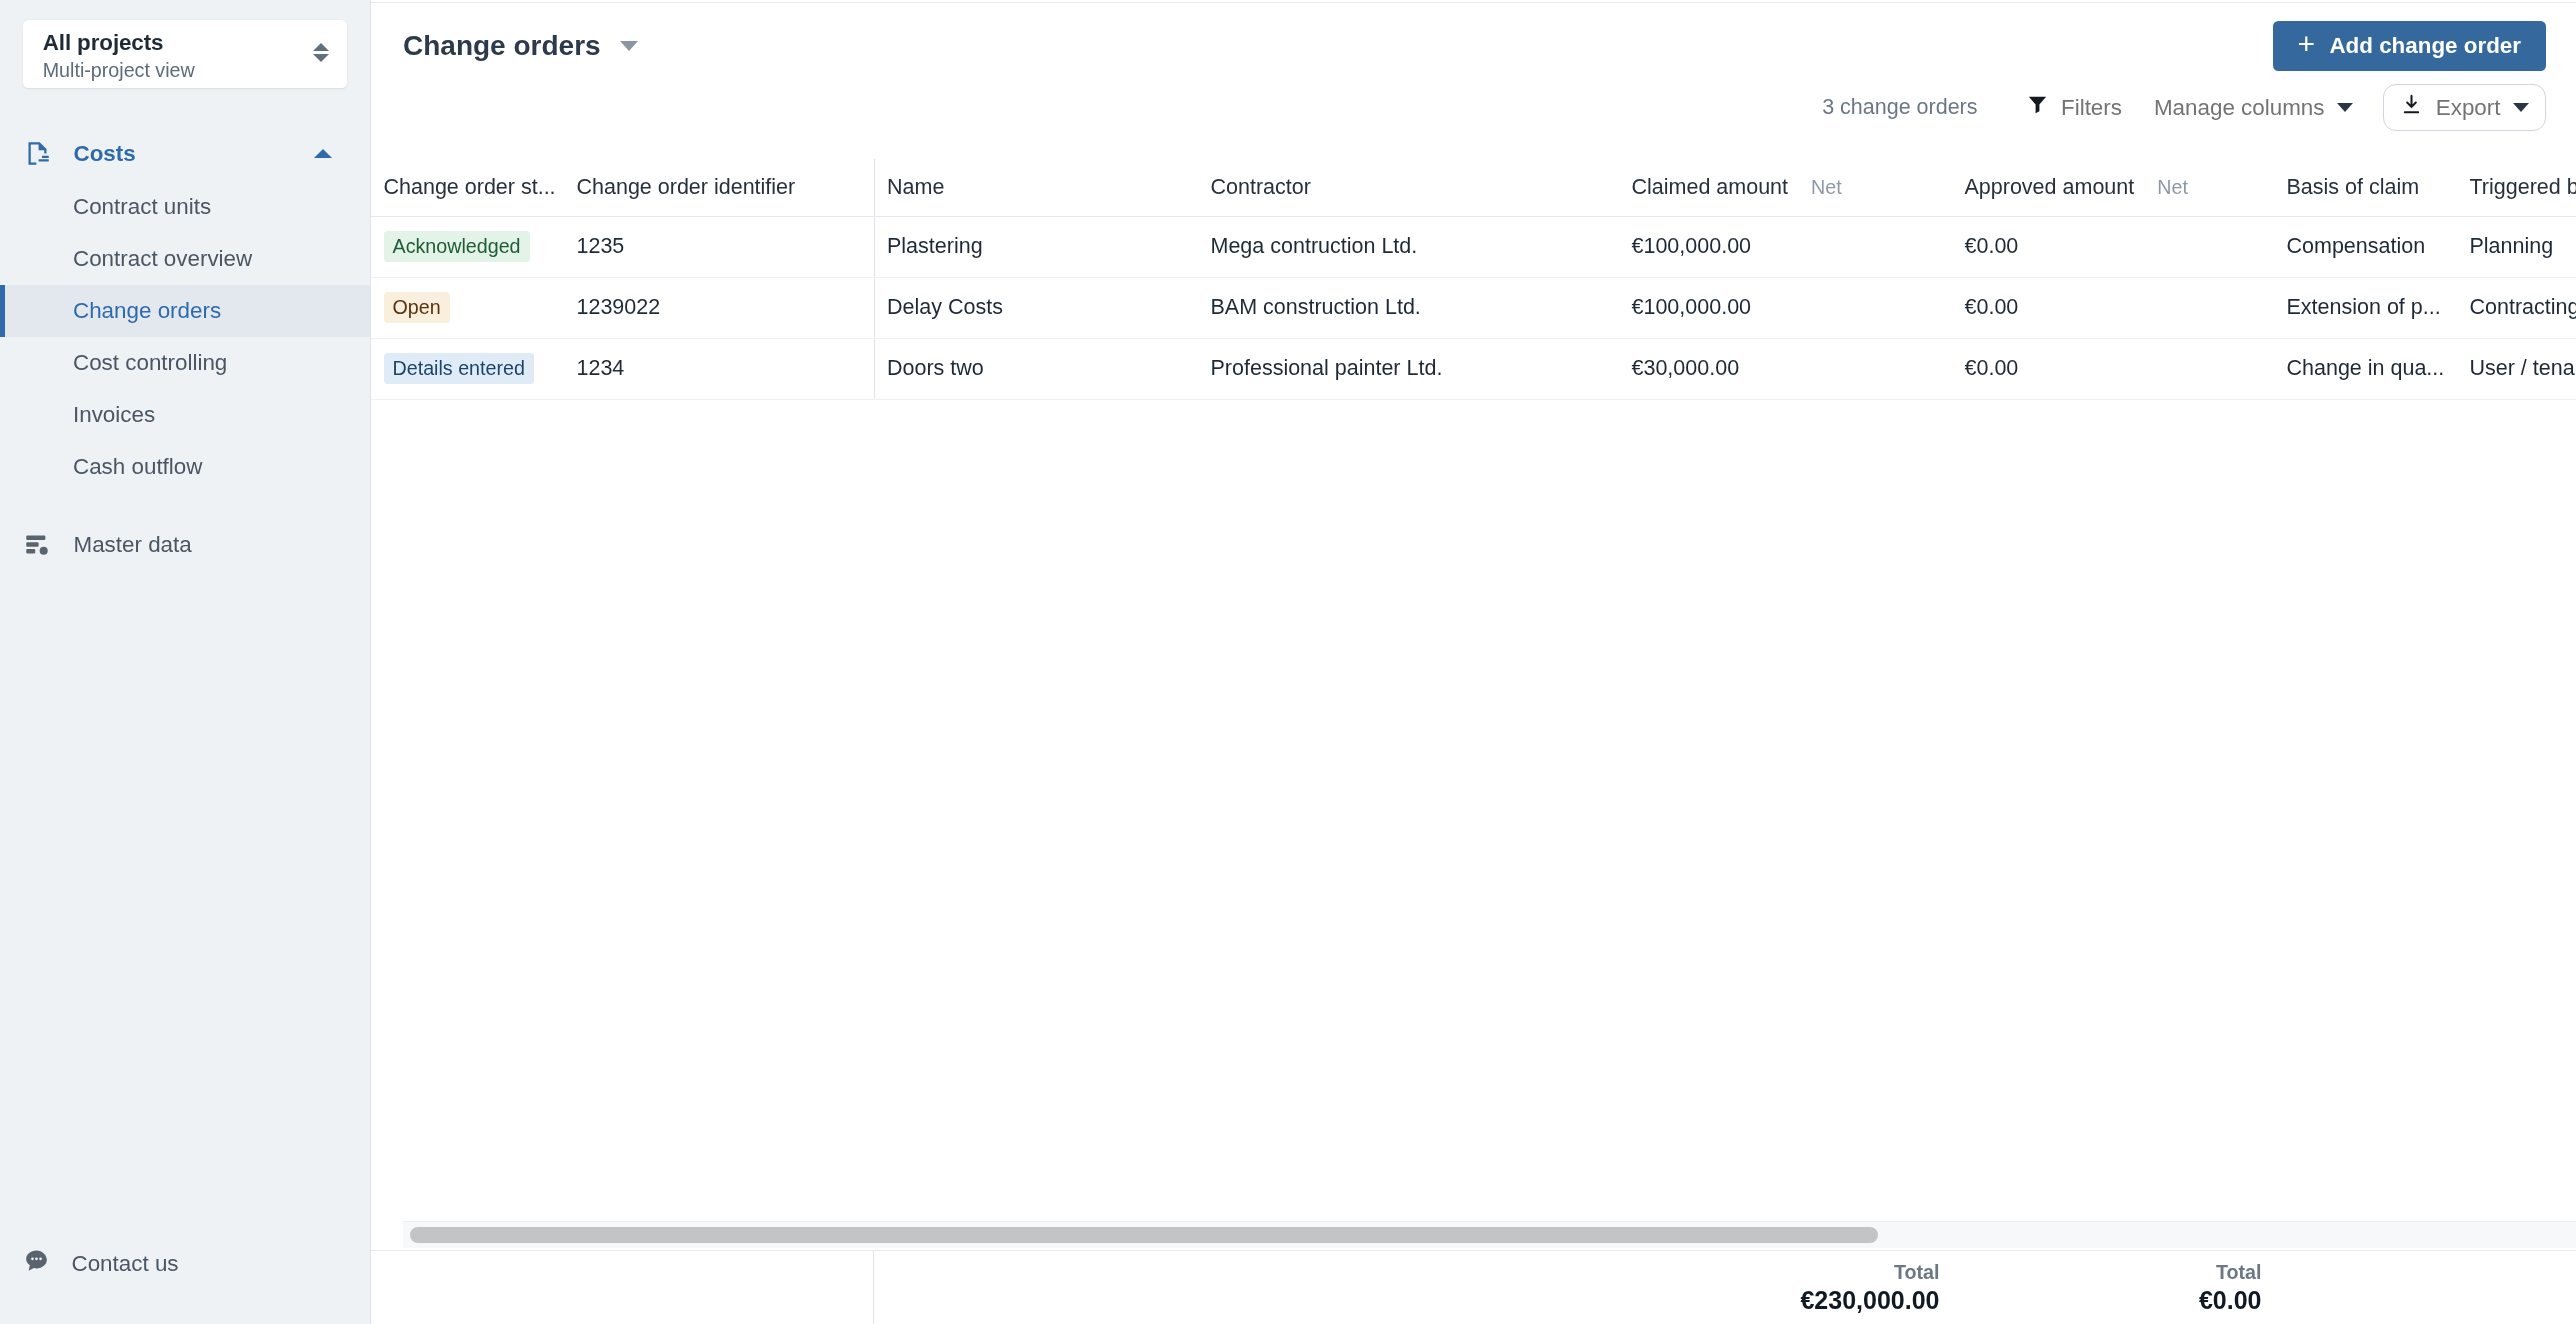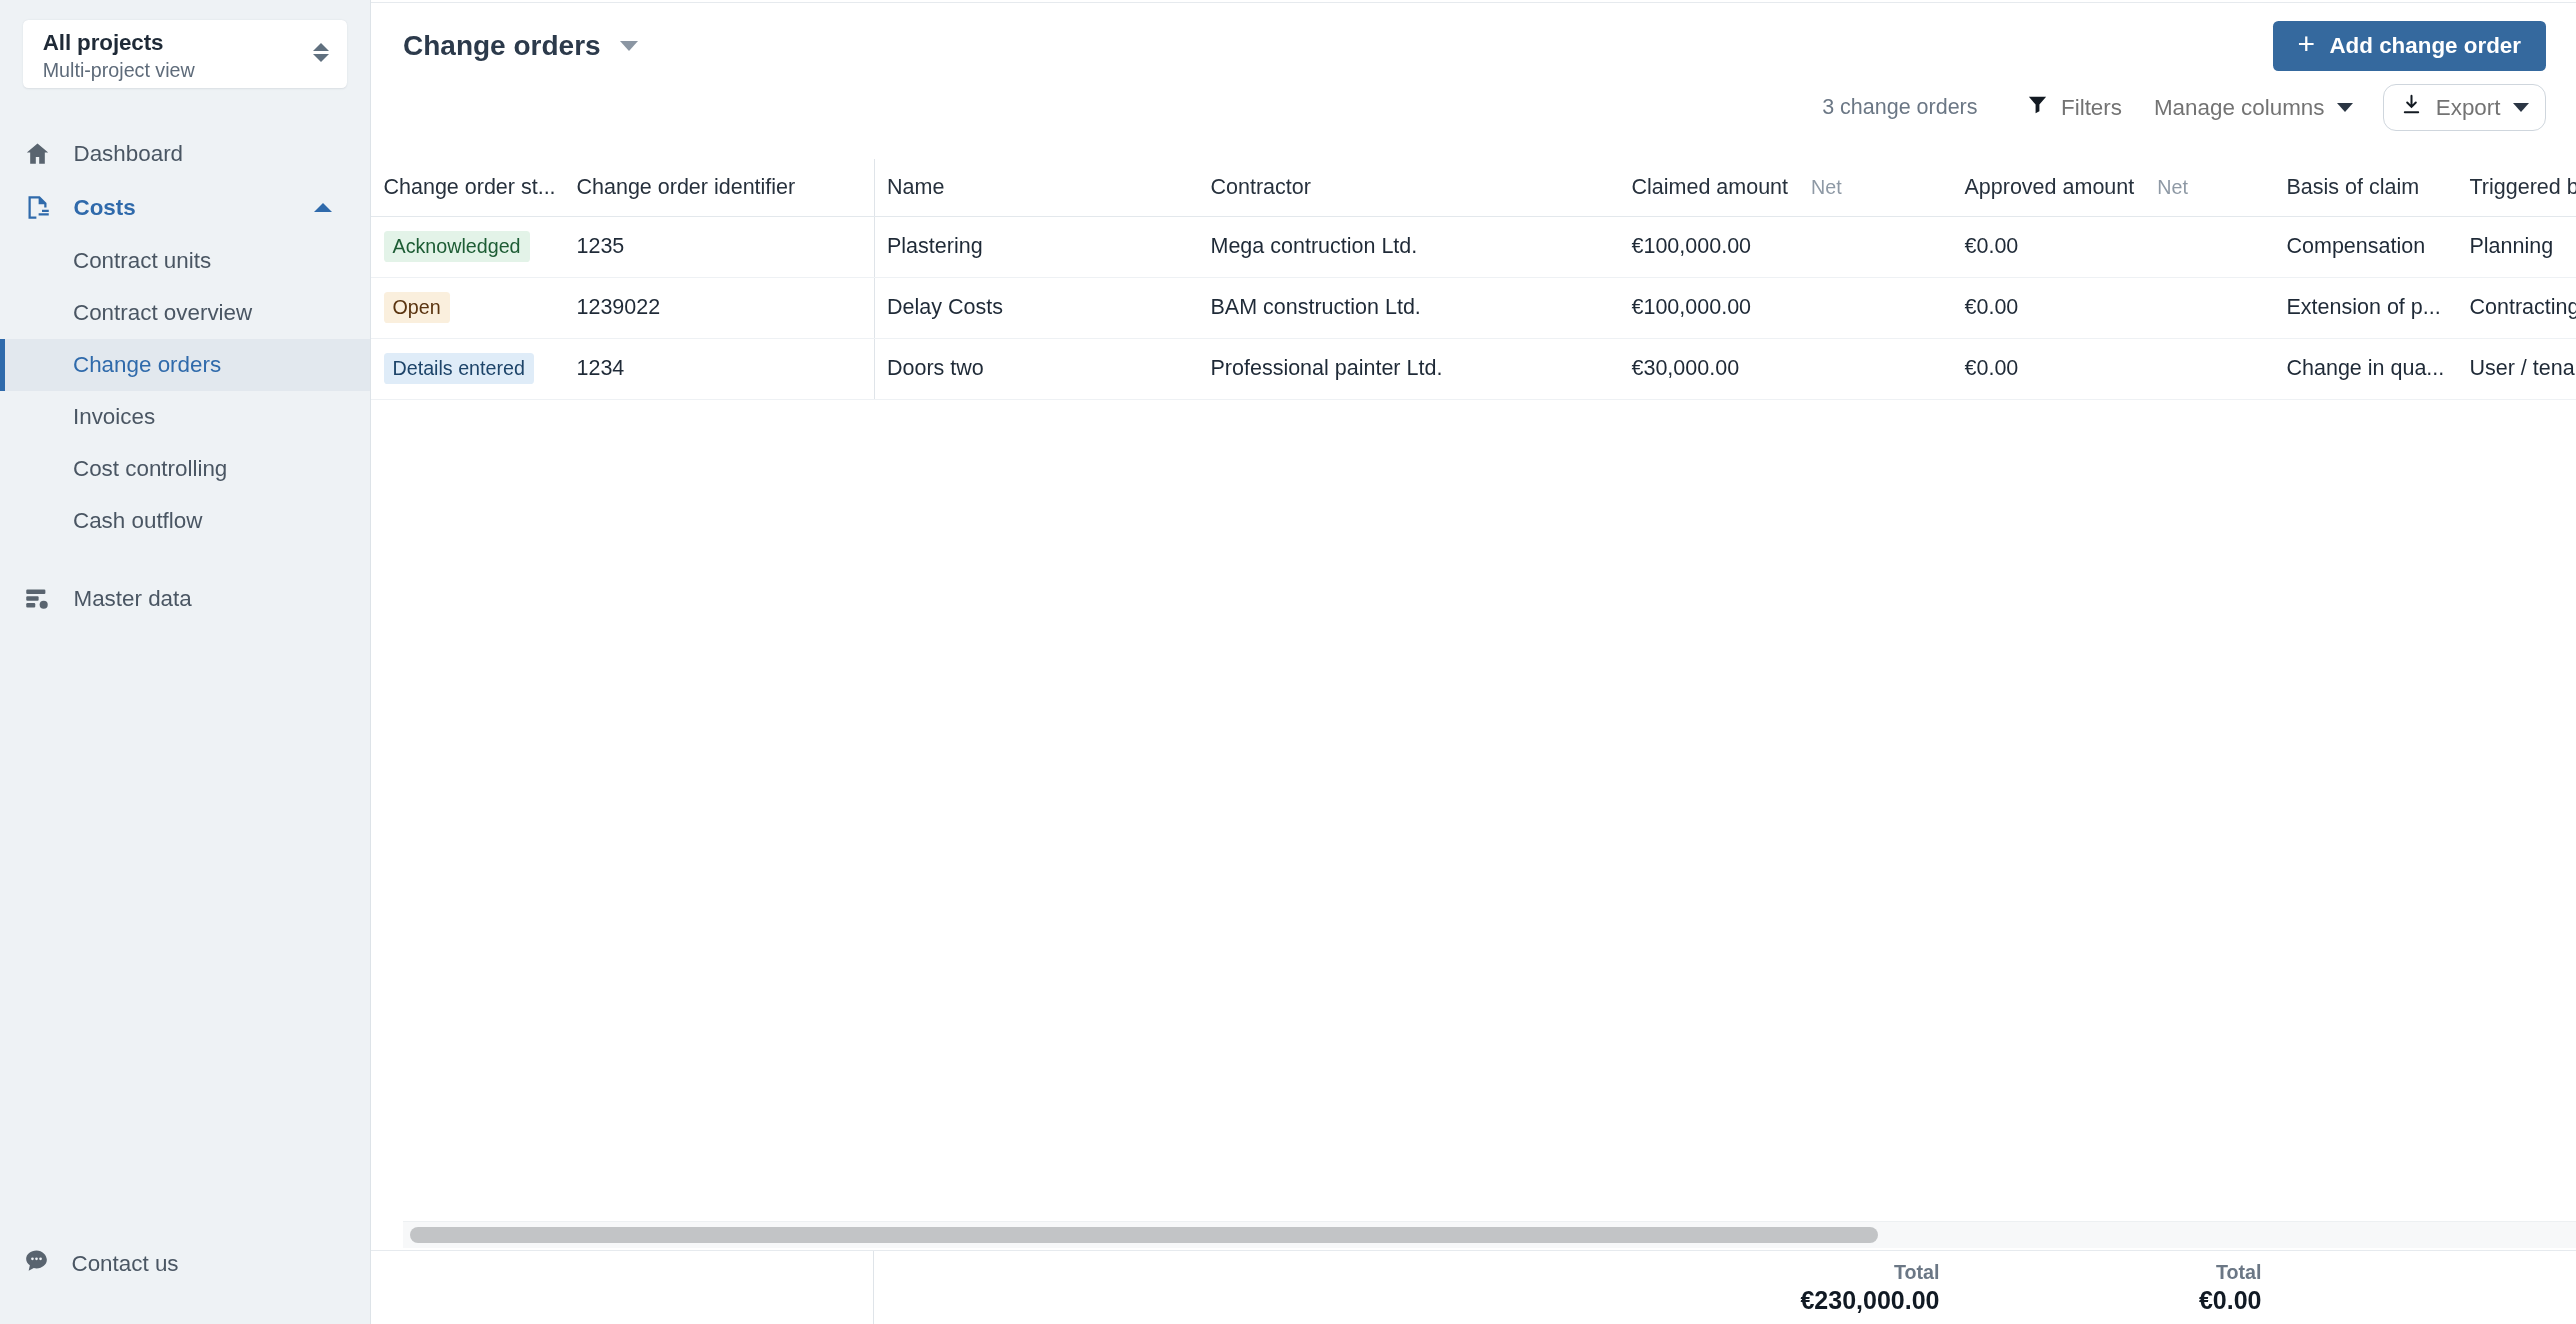--- a/index.html
+++ b/index.html
@@ -173,28 +173,20 @@
         <span class="ps-sub">Multi-project view</span>
       </div>
       <div class="ps-arrows">
         <div class="tri-up"></div>
         <div class="tri-dn"></div>
       </div>
     </div>
 
     <nav class="nav">
 
-      <div class="nav-item">
-        <span class="ico">
-          <svg width="27" height="27" viewBox="0 0 24 24" fill="#59646f">
-              <path d="M12 3L2.5 11h3v10h5v-6h3v6h5V11h3L12 3z"></path>
-            </svg>
-        </span>
-        <span>Dashboard</span>
-      </div>
 
       <div class="nav-item active-parent">
         <span class="ico">
           <svg width="27" height="27" viewBox="0 0 24 24" fill="#2f6aab">
             <path d="M4 2h10l6 6v4h-2V9h-5V4H6v16h5v2H4V2z"></path>
             <path d="M16 14h6v2h-6zM13 17h9v2h-9z"></path>
           </svg>
         </span>
         <span>Costs</span>
         <span class="chev"></span>
@@ -203,24 +195,24 @@
       <div class="sub-item">
         <span>Contract units</span>
       </div>
       <div class="sub-item">
         <span>Contract overview</span>
       </div>
       <div class="sub-item selected">
         <span>Change orders</span>
       </div>
       <div class="sub-item">
+        <span>Cost controlling</span>
+      </div>
+      <div class="sub-item">
         <span>Invoices</span>
-      </div>
-      <div class="sub-item">
-        <span>Cost controlling</span>
       </div>
       <div class="sub-item">
         <span>Cash outflow</span>
       </div>
 
       <div class="nav-gap"></div>
 
       <div class="nav-item">
         <span class="ico">
           <svg width="27" height="27" viewBox="0 0 24 24" fill="#59646f">

